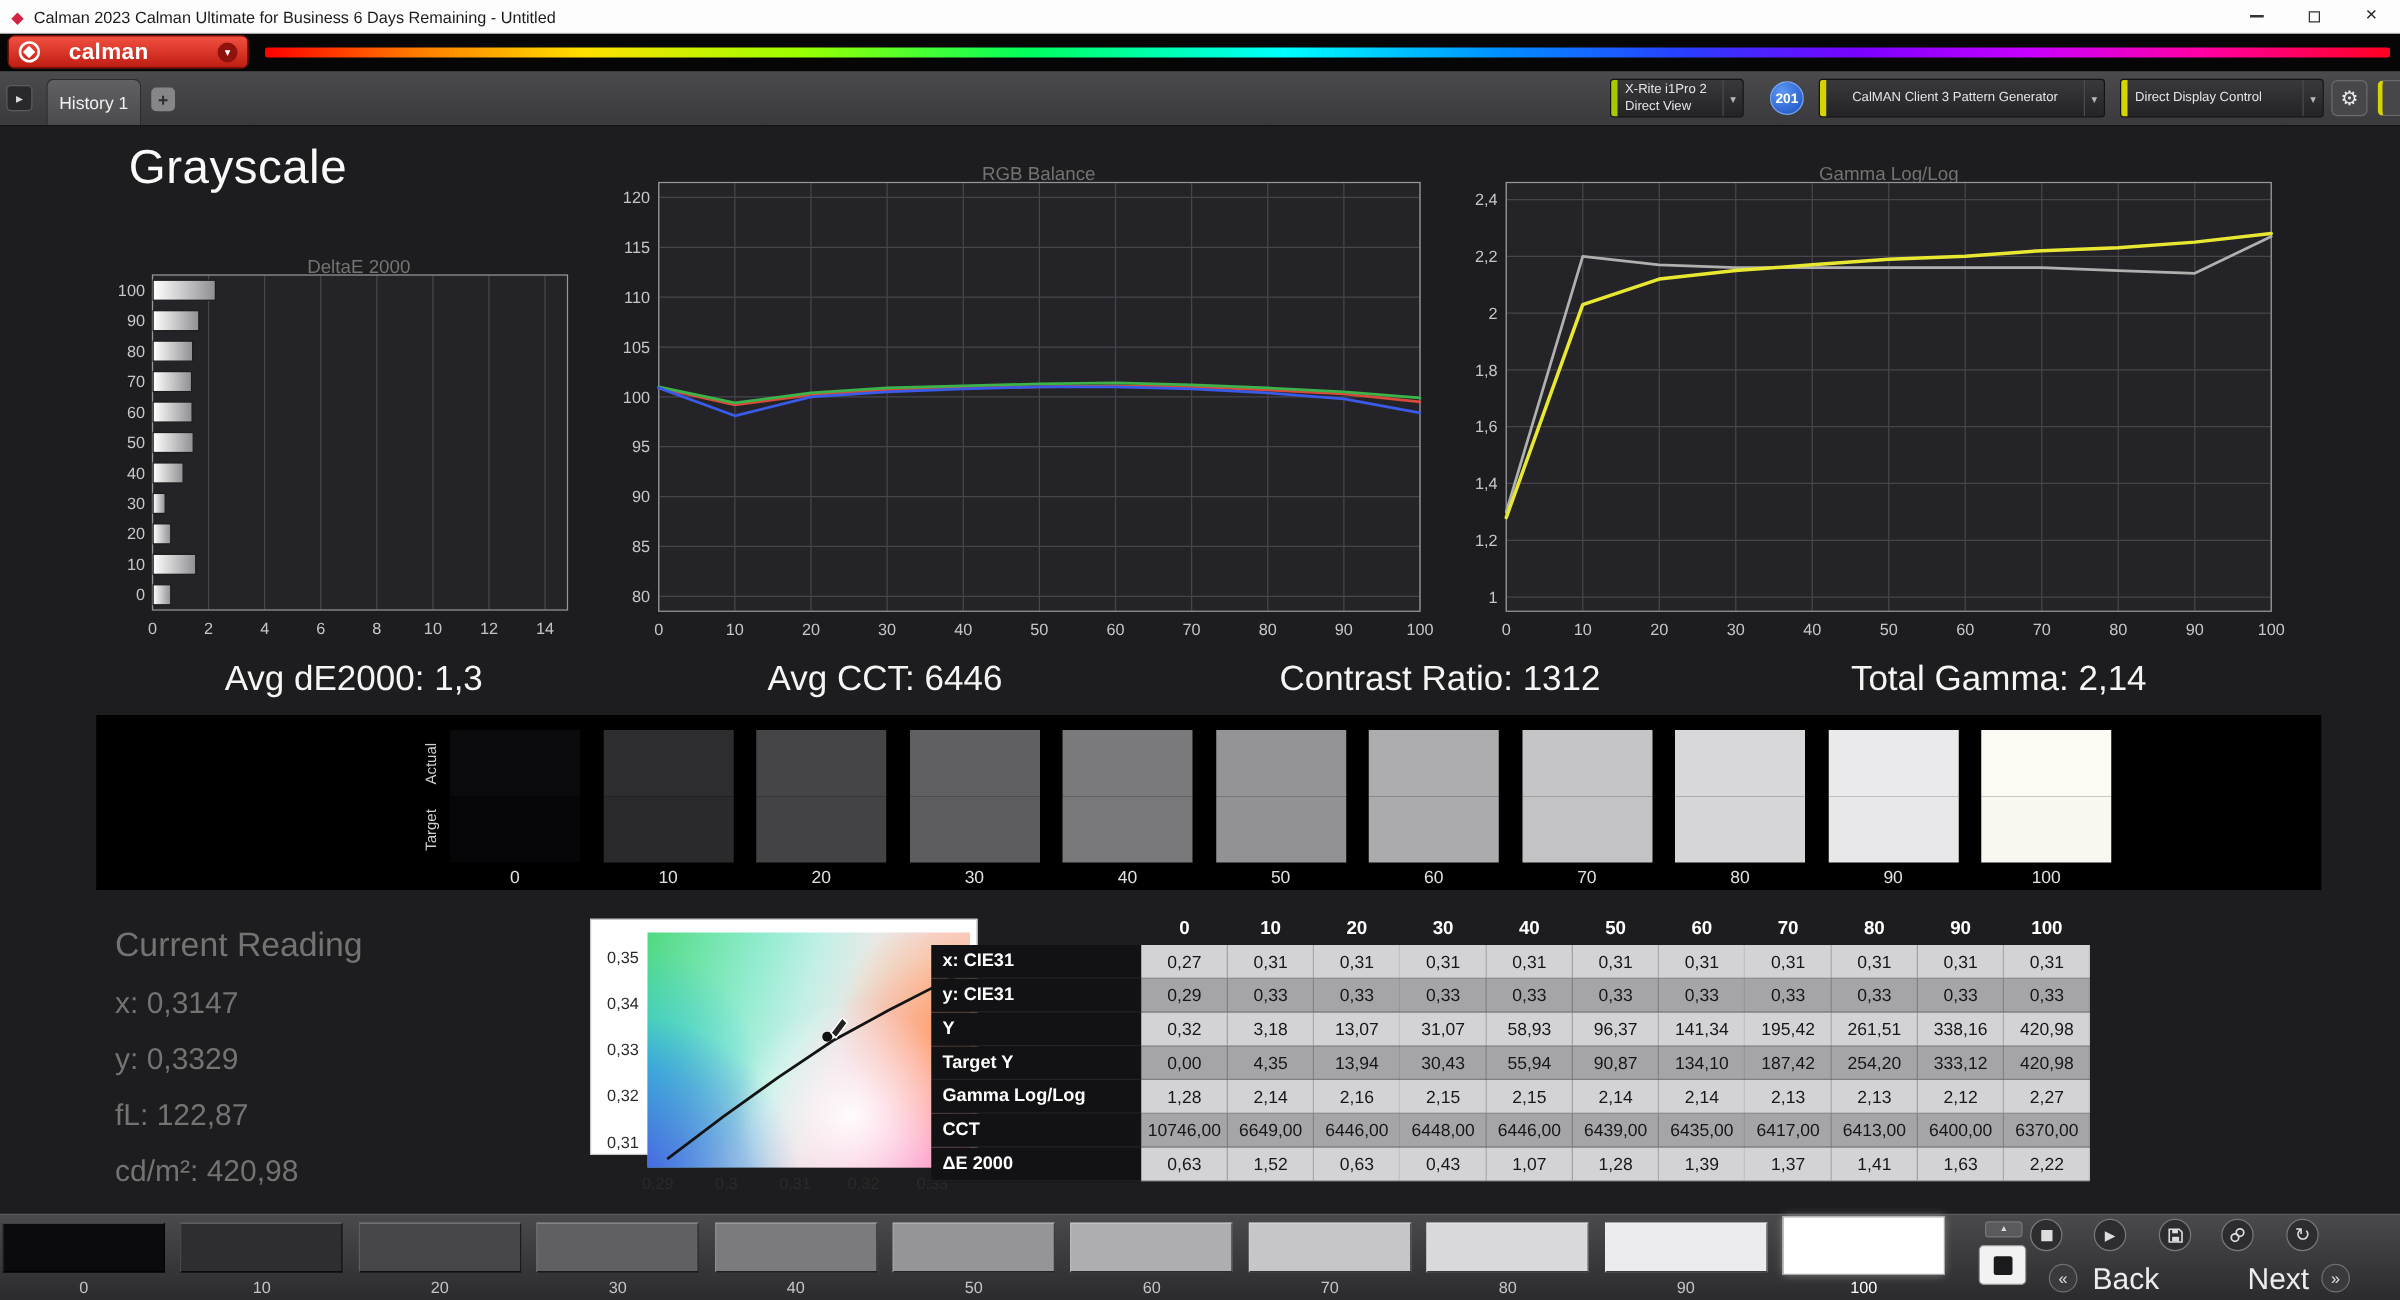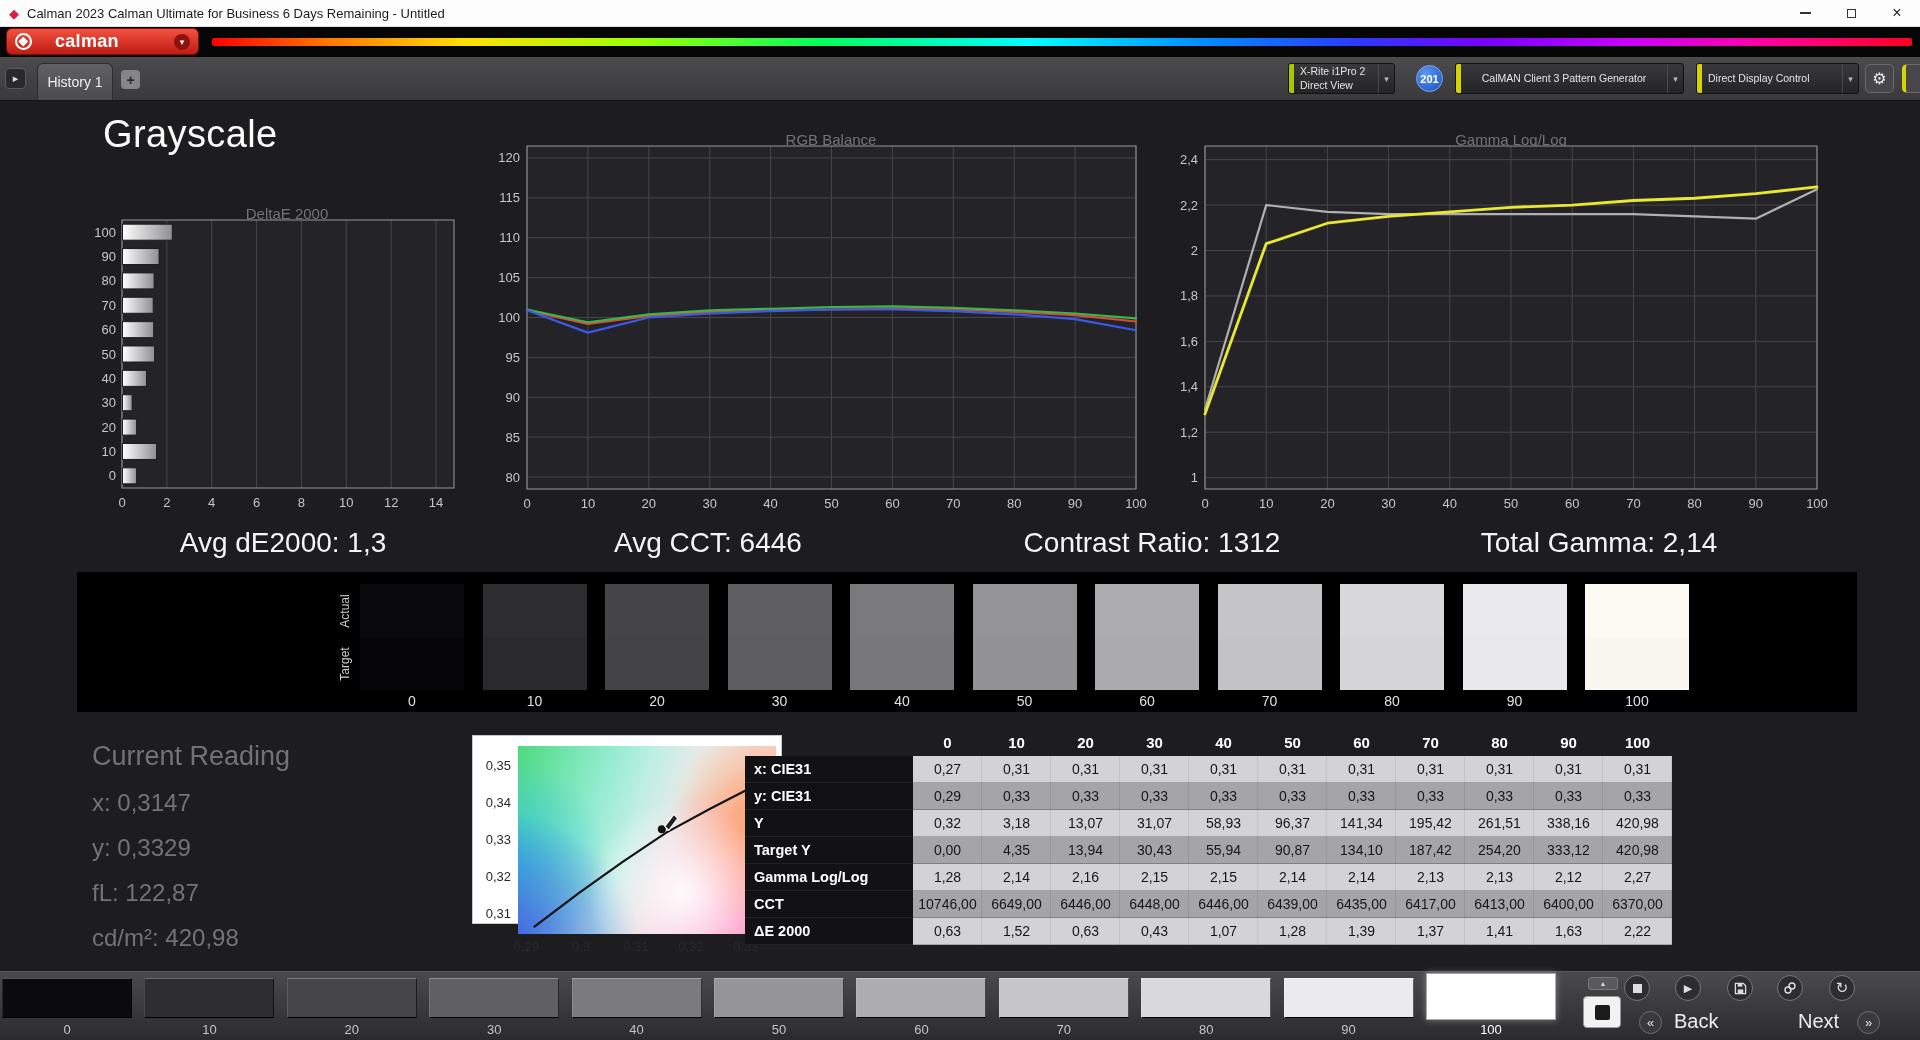--- a/index.html
+++ b/index.html
@@ -81,21 +81,21 @@
   .bottombar{position:absolute;left:0;top:971px;width:100%;height:69px;background:linear-gradient(#4a4a4d,#2b2b2e);border-top:1px solid #59595c;box-sizing:border-box;}
   .patch-cell{position:absolute;top:0;width:130px;height:69px;}
   .patch{position:absolute;left:0;right:0;top:6px;height:40px;border-top:1px solid rgba(255,255,255,.3);border-bottom:1px solid #000;border-left:1px solid rgba(255,255,255,.12);border-right:1px solid rgba(0,0,0,.6);box-sizing:border-box;}
   .patch.sel{top:1px;height:47px;border:1px solid #aaa;box-shadow:0 0 7px rgba(255,255,255,.35);}
   .patch-label{position:absolute;top:50px;width:100%;text-align:center;font-size:13px;color:#c4c4c6;}
   .patch-label.sel{color:#fff;}
   .ctrl{position:absolute;top:3px;width:26px;height:26px;border-radius:50%;background:#2d2d30;border:1px solid #77777b;color:#ddd;display:flex;align-items:center;justify-content:center;box-sizing:border-box;font-size:11px;}
   .collapse{position:absolute;left:1588px;top:5px;width:30px;height:13px;border-radius:3px;background:#5a5a5e;border:1px solid #77777a;color:#d8d8da;font-size:7px;display:flex;align-items:center;justify-content:center;box-sizing:border-box;}
   .layout{position:absolute;left:1583px;top:24px;width:38px;height:32px;border-radius:4px;background:#f2f2f2;border:1px solid #999;display:flex;align-items:center;justify-content:center;box-sizing:border-box;}
   .layout-inner{width:15px;height:15px;background:#1b1b1d;border-radius:2px;}
-  .nav-lab{position:absolute;top:38px;font-size:20px;color:#ececee;}
+  .nav-lab{position:absolute;top:38px;font-size:24px;color:#ececee;}
   .nav-cir{position:absolute;top:39px;width:23px;height:23px;border-radius:50%;background:#3a3a3e;border:1px solid #6e6e72;color:#e0e0e2;font-size:13px;display:flex;align-items:center;justify-content:center;box-sizing:border-box;}
   .sq-stop{width:9px;height:9px;background:#ddd;}
 </style>
 </head>
 <body>
 
 <div id="root">
 
   <div class="titlebar">
     <span class="app-ico">◆</span>

